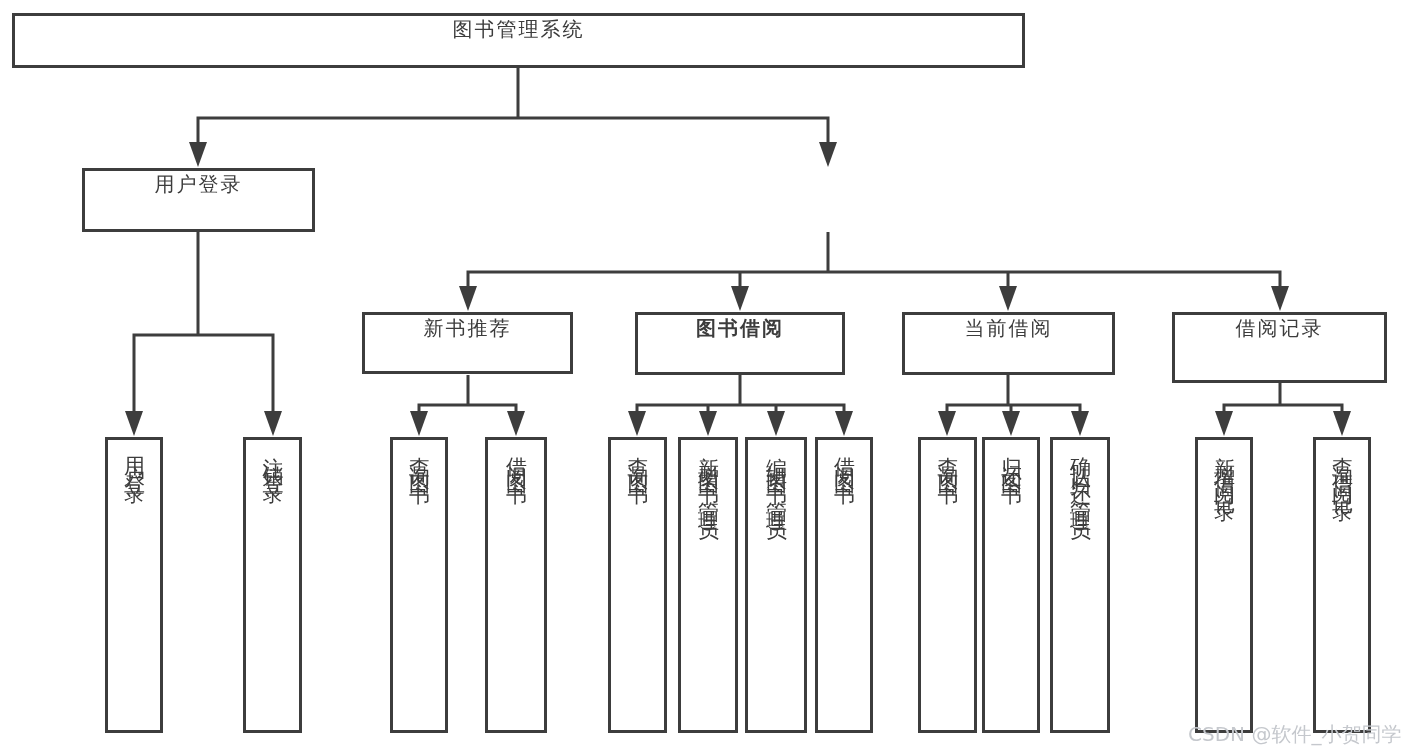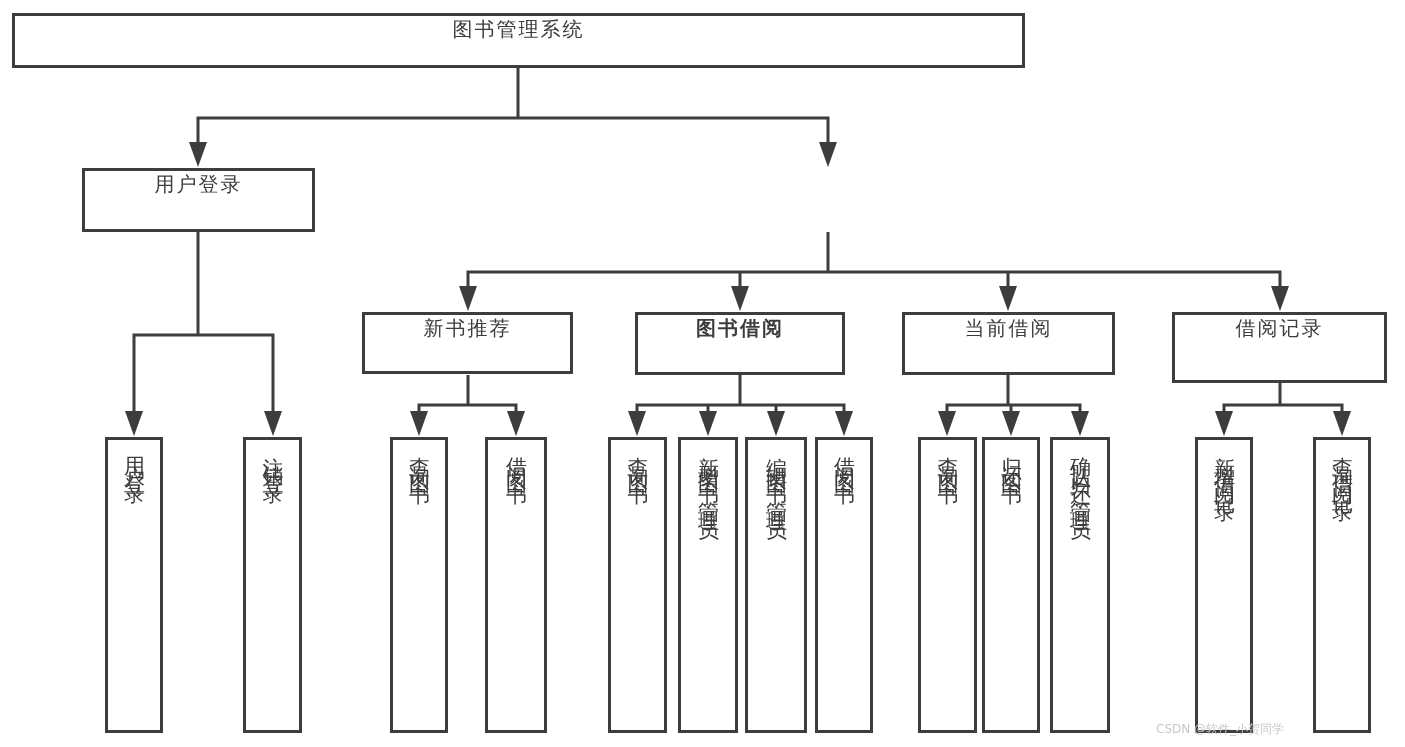--- a/index.html
+++ b/index.html
@@ -75,23 +75,23 @@
   .l-6{left:678px;width:60px;}
   .l-7{left:745px;width:62px;}
   .l-8{left:815px;width:58px;}
   .l-9{left:918px;width:59px;}
   .l-10{left:982px;width:58px;}
   .l-11{left:1050px;width:60px;}
   .l-12{left:1195px;width:58px;}
   .l-13{left:1313px;width:58px;}
   .watermark{
     position:absolute;
-    left:1156px;
+    left:1188px;
     top:721px;
-    font-size:12px;
+    font-size:20px;
     color:var(--watermark);
     white-space:nowrap;
     z-index:5;
   }
 </style>
 </head>
 <body>
 
 <div class="canvas">
 

